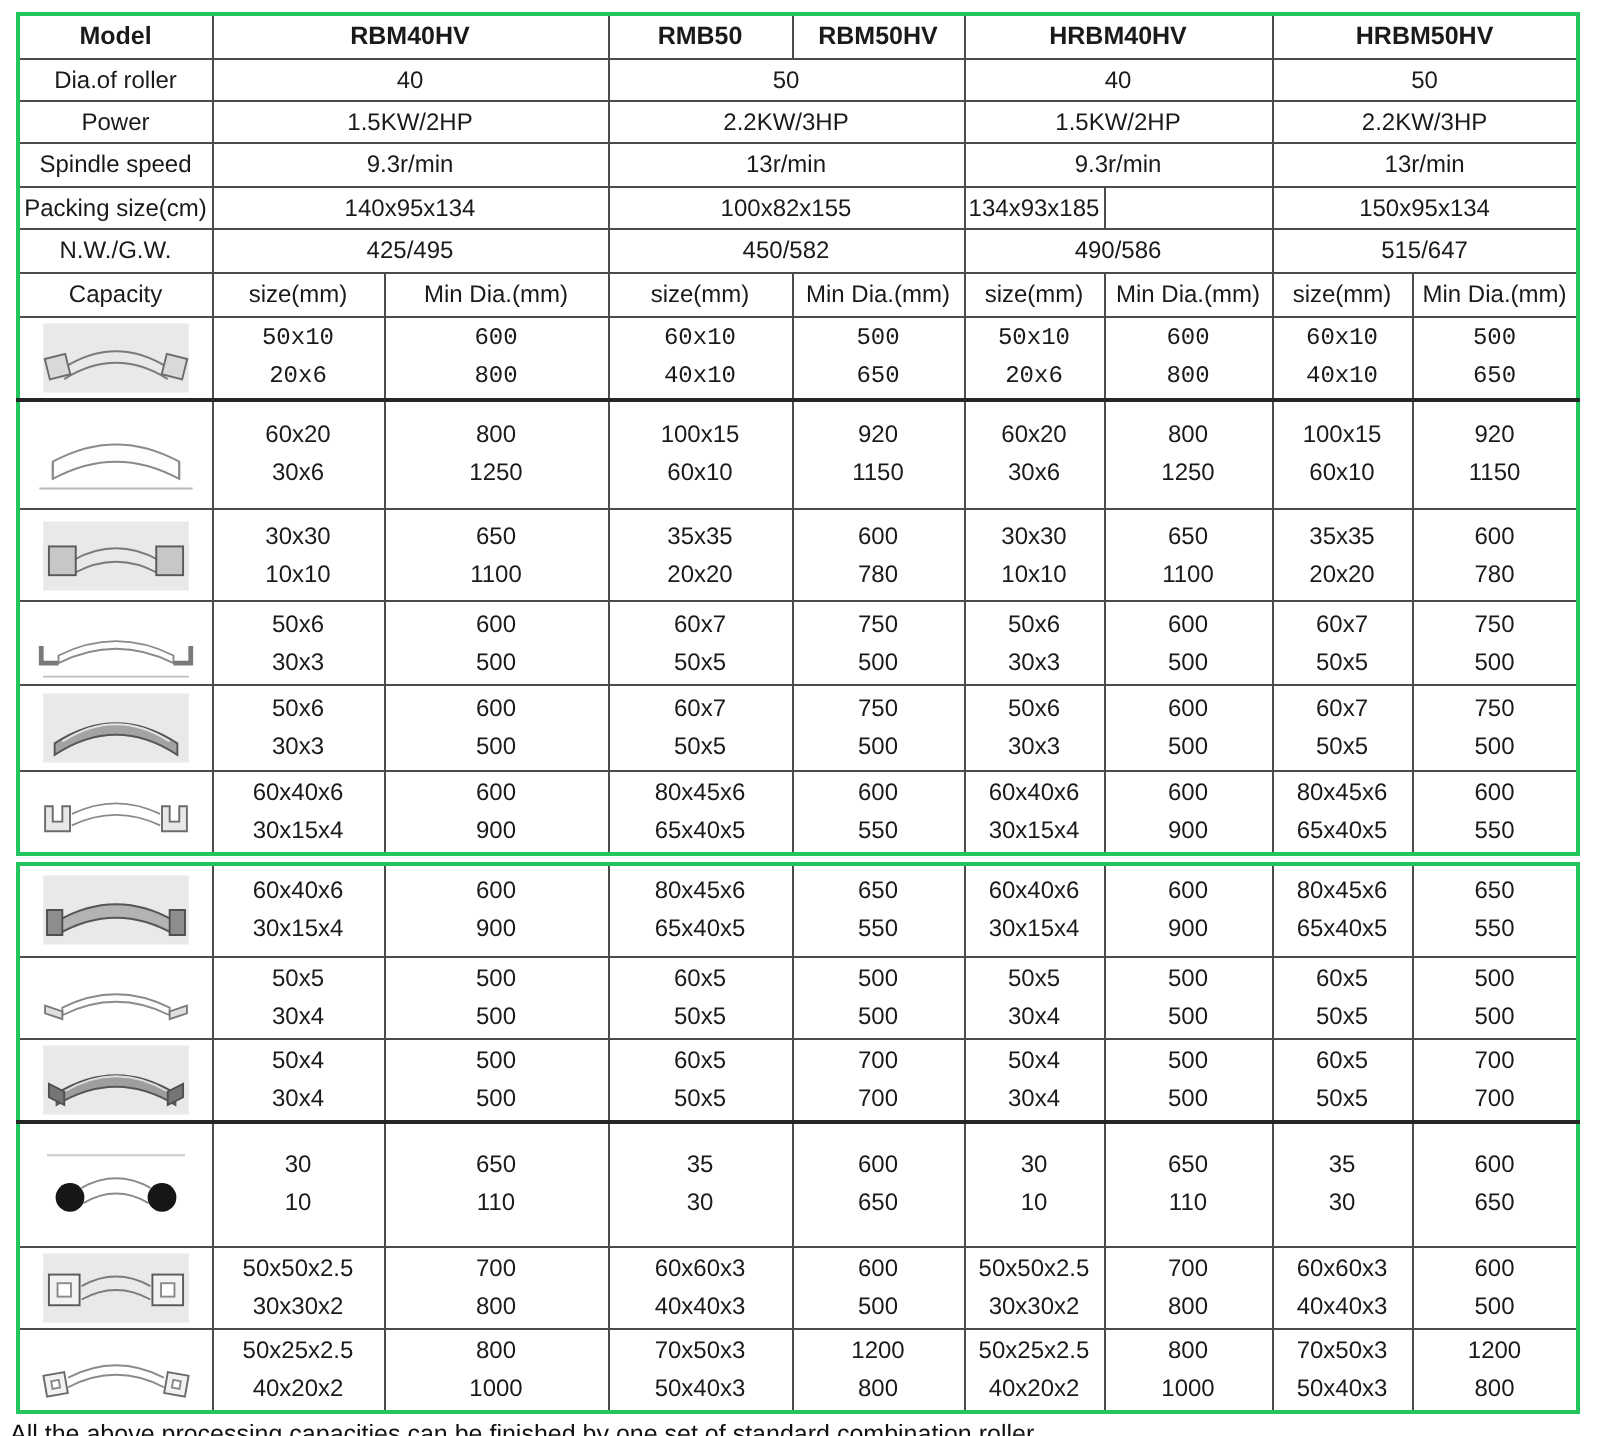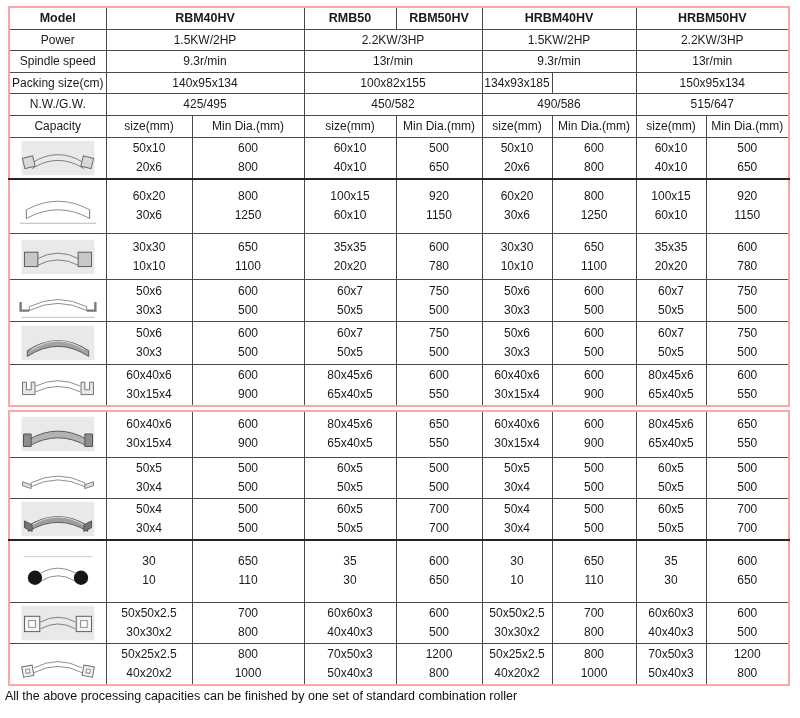--- a/index.html
+++ b/index.html
@@ -10,21 +10,21 @@
     height: 718px;
     font-family: "Liberation Sans", sans-serif;
     color: #1a1a1a;
     -webkit-font-smoothing: antialiased;
   }
   .sheet { padding: 6px 8px 0 8px; }
   table.spec-table {
     border-collapse: collapse;
     table-layout: fixed;
     width: 782px;
-    border: 2px solid #fca5a5;
+    border: 2px solid #22c55e;
   }
   table.spec-table td {
     border: 1px solid #4b4b4b;
     text-align: center;
     vertical-align: middle;
     font-size: 12px;
     padding: 0;
     overflow: hidden;
     white-space: nowrap;
   }
@@ -62,20 +62,27 @@
     <tbody>
         <tr class="model-row" style="height:22px">
       <td>Model</td>
       <td colspan="2">RBM40HV</td>
       <td>RMB50</td>
       <td>RBM50HV</td>
       <td colspan="2">HRBM40HV</td>
       <td colspan="2">HRBM50HV</td>
     </tr>
     <tr style="height:21px">
+      <td>Dia.of roller</td>
+      <td colspan="2">40</td>
+      <td colspan="2">50</td>
+      <td colspan="2">40</td>
+      <td colspan="2">50</td>
+    </tr>
+    <tr style="height:21px">
       <td>Power</td>
       <td colspan="2">1.5KW/2HP</td>
       <td colspan="2">2.2KW/3HP</td>
       <td colspan="2">1.5KW/2HP</td>
       <td colspan="2">2.2KW/3HP</td>
     </tr>
     <tr style="height:22px">
       <td>Spindle speed</td>
       <td colspan="2">9.3r/min</td>
       <td colspan="2">13r/min</td>
@@ -103,21 +110,21 @@
       <td>Min Dia.(mm)</td>
       <td>size(mm)</td>
       <td>Min Dia.(mm)</td>
       <td>size(mm)</td>
       <td>Min Dia.(mm)</td>
       <td>size(mm)</td>
       <td>Min Dia.(mm)</td>
     </tr>
     </tbody>
       <tbody id="cap1">
-        <tr style="height: 40px;">
+        <tr style="height: 40px; font-family: Liberation Mono, monospace;">
           <td class="icon-cell">
             <svg width="92" height="40" viewBox="0 0 96 40">
               <rect x="10" y="2" width="76" height="36" fill="#e9e9e9"></rect>
               <path d="M21,25 Q48,8 75,25" fill="none" stroke="#7a7a7a"></path>
               <path d="M21,31 Q48,14 75,31" fill="none" stroke="#7a7a7a"></path>
               <rect x="12" y="19" width="11" height="11" transform="rotate(-14 17.5 24.5)" fill="#d9d9d9" stroke="#6b6b6b"></rect>
               <rect x="73" y="19" width="11" height="11" transform="rotate(14 78.5 24.5)" fill="#d9d9d9" stroke="#6b6b6b"></rect>
             </svg>
           </td>
           <td class="two-line">

